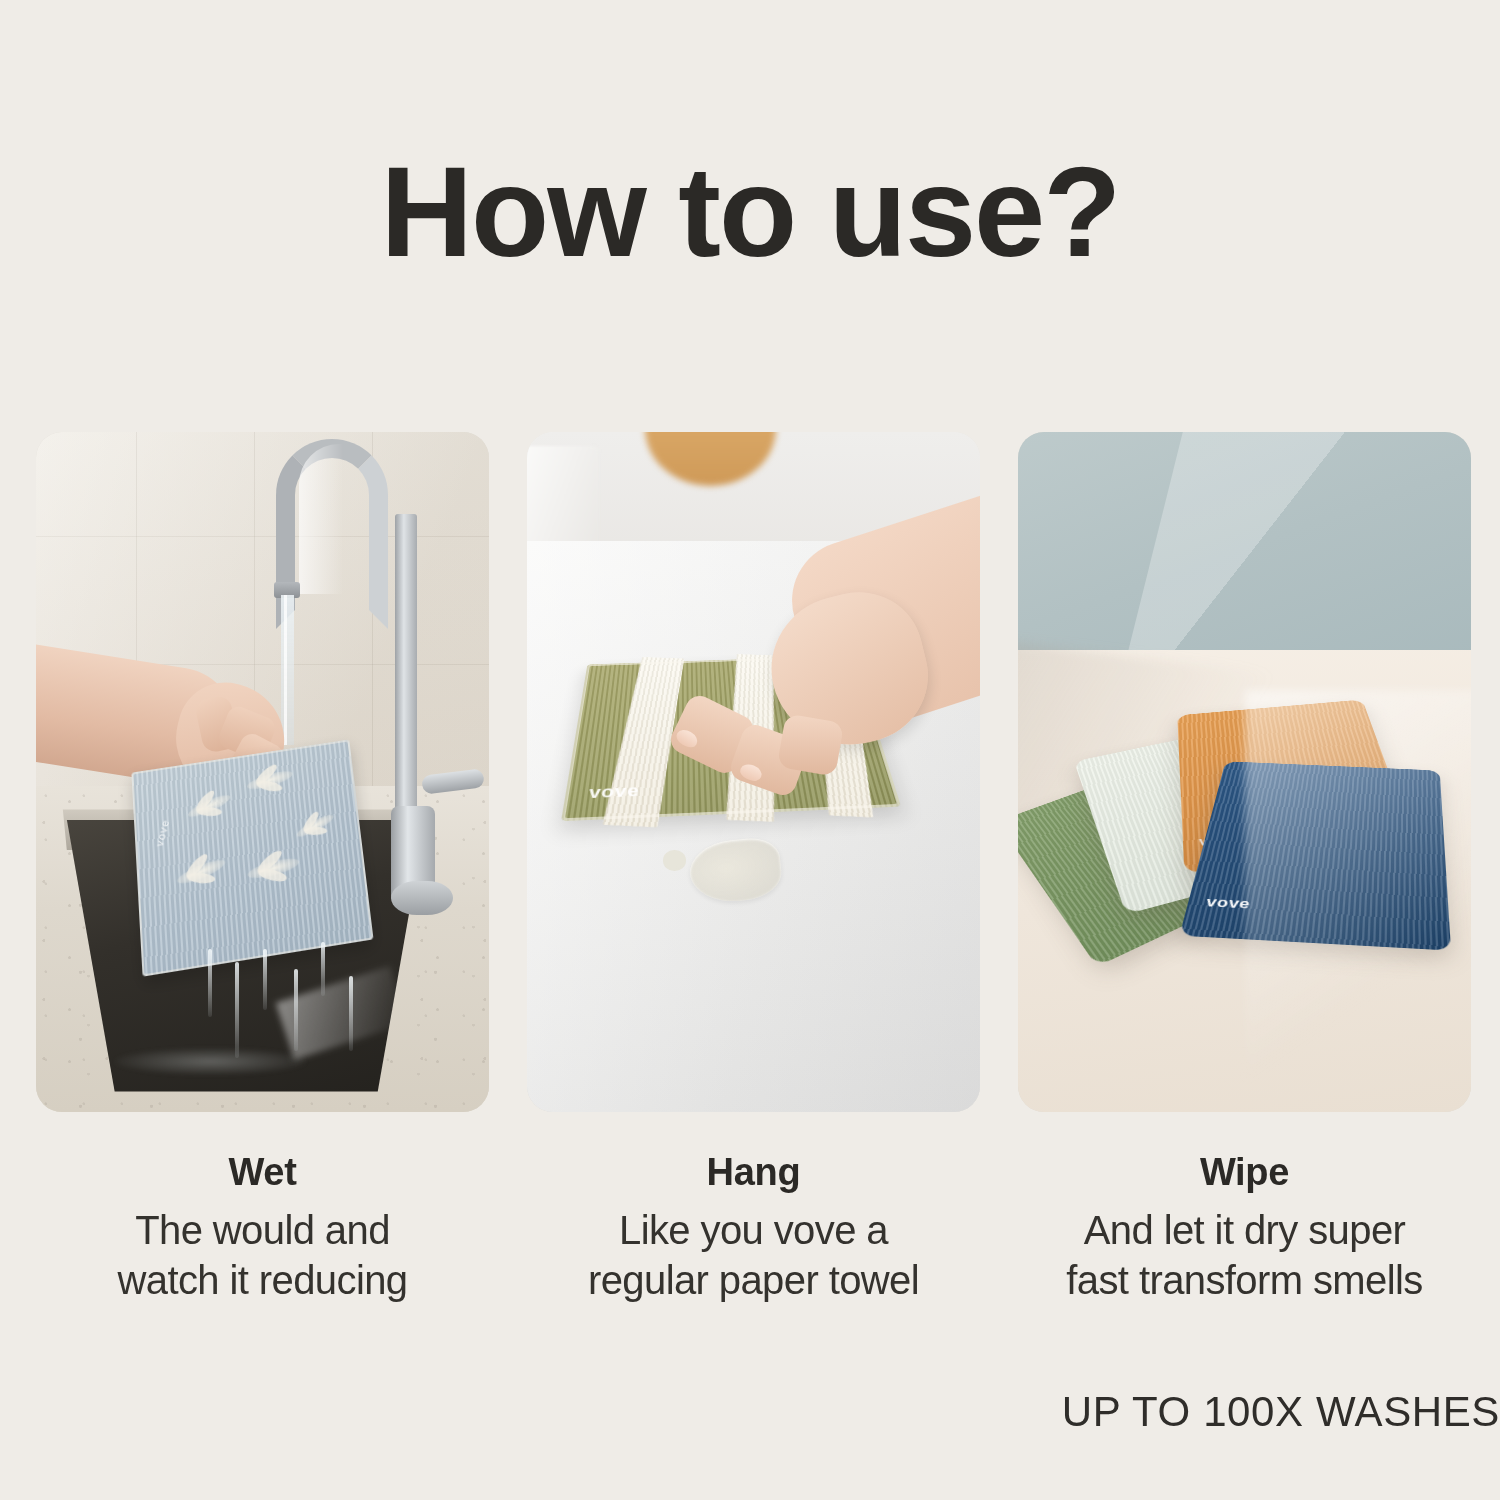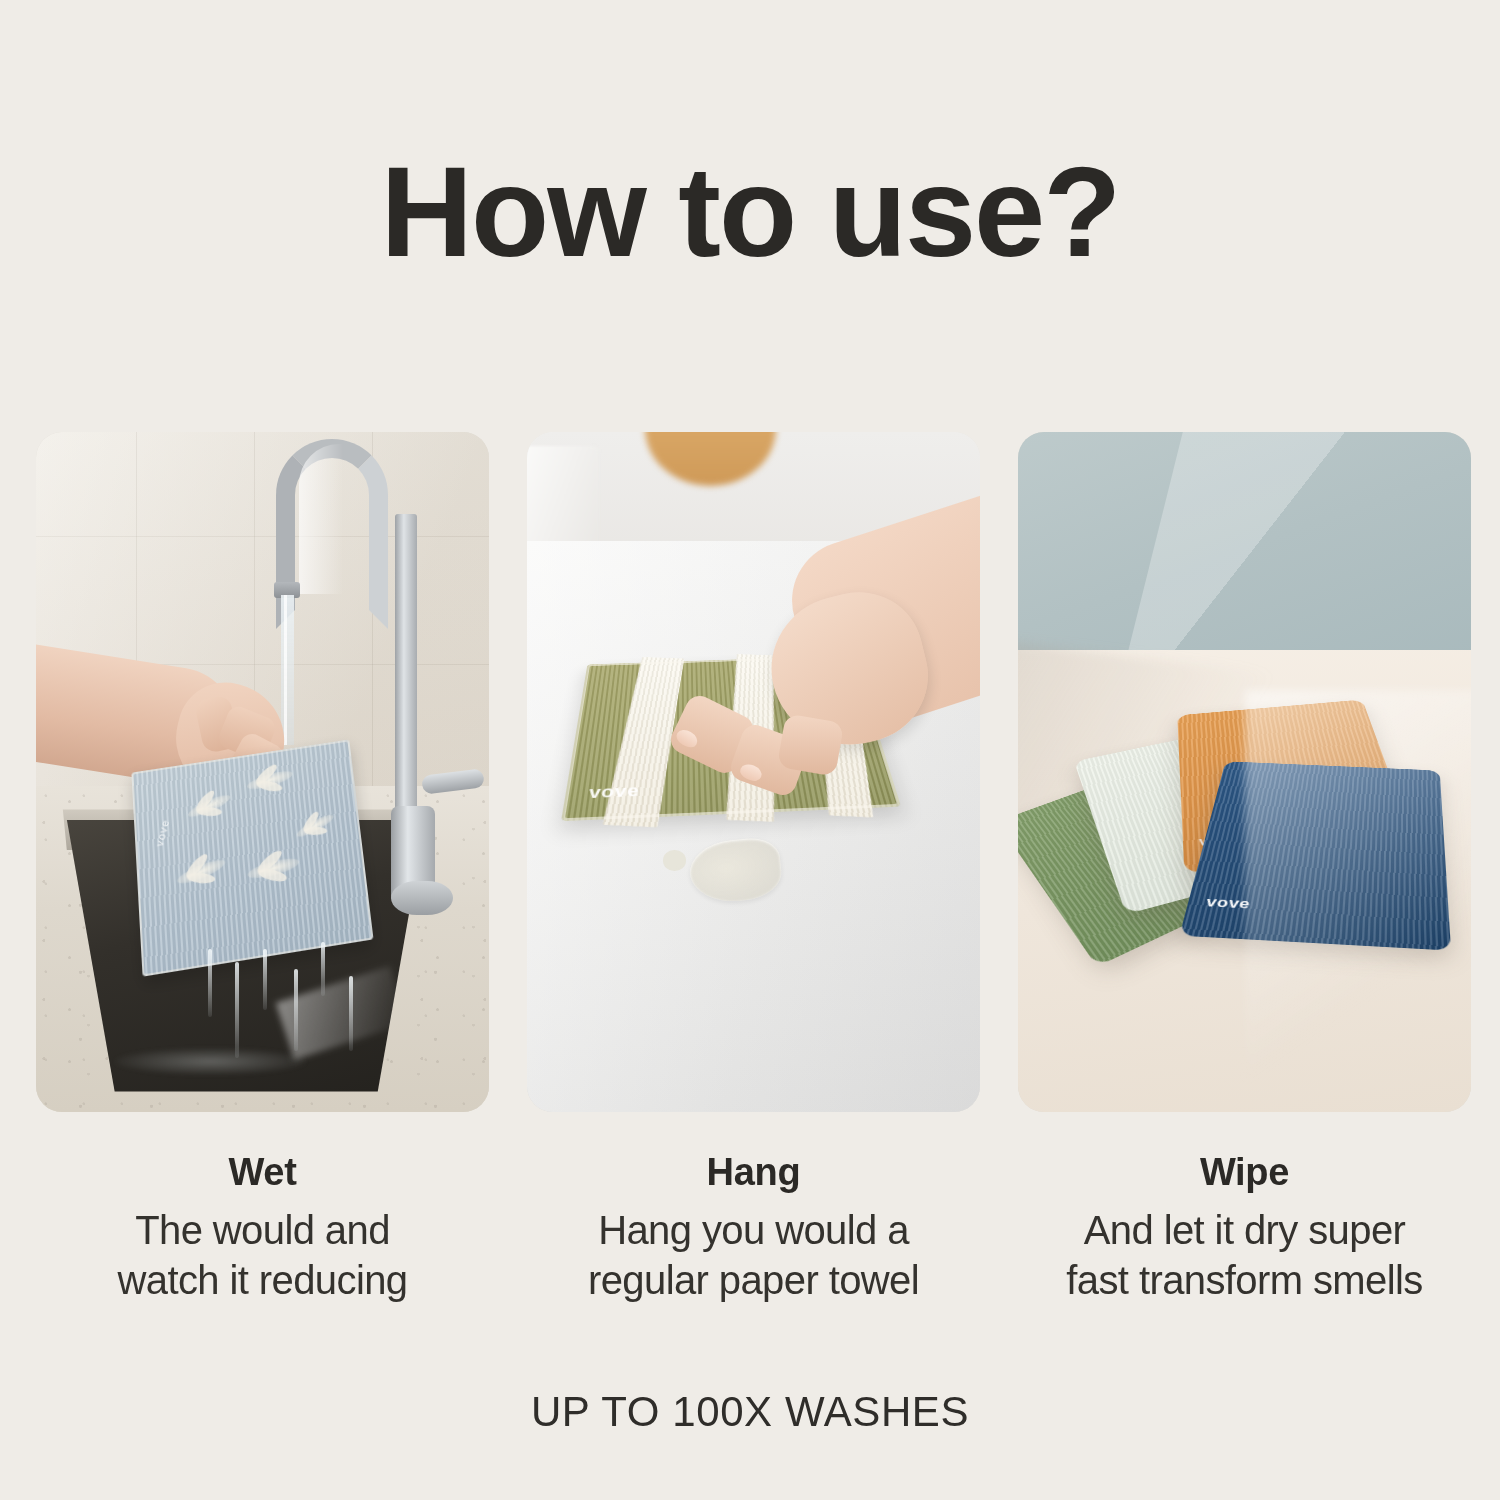--- a/index.html
+++ b/index.html
@@ -425,21 +425,21 @@
   .cap-body {
     margin-top:10px;
     font-size:40px; font-weight:300; color:#34322e;
     line-height:1.26; letter-spacing:-.6px;
   }
 
   
   .footer {
     position:absolute;
     top:1388px; left:0; width:1500px;
-    text-align:center;
+    text-align:right;
     font-size:42px; font-weight:400; color:#2f2d2a;
     letter-spacing:.6px;
   }
 </style>
 </head>
 <body>
 
 <div id="page">
 
   <div class="title">How to use?</div>
@@ -556,21 +556,21 @@
     <div class="cap">
       <div class="cap-title">Wet</div>
       <div class="cap-body">
         <div>The would and</div>
         <div>watch it reducing</div>
       </div>
     </div>
     <div class="cap">
       <div class="cap-title">Hang</div>
       <div class="cap-body">
-        <div>Hang you would a</div>
+        <div>Like you vove a</div>
         <div>regular paper towel</div>
       </div>
     </div>
     <div class="cap">
       <div class="cap-title">Wipe</div>
       <div class="cap-body">
         <div>And let it dry super</div>
         <div>fast transform smells</div>
       </div>
     </div>

